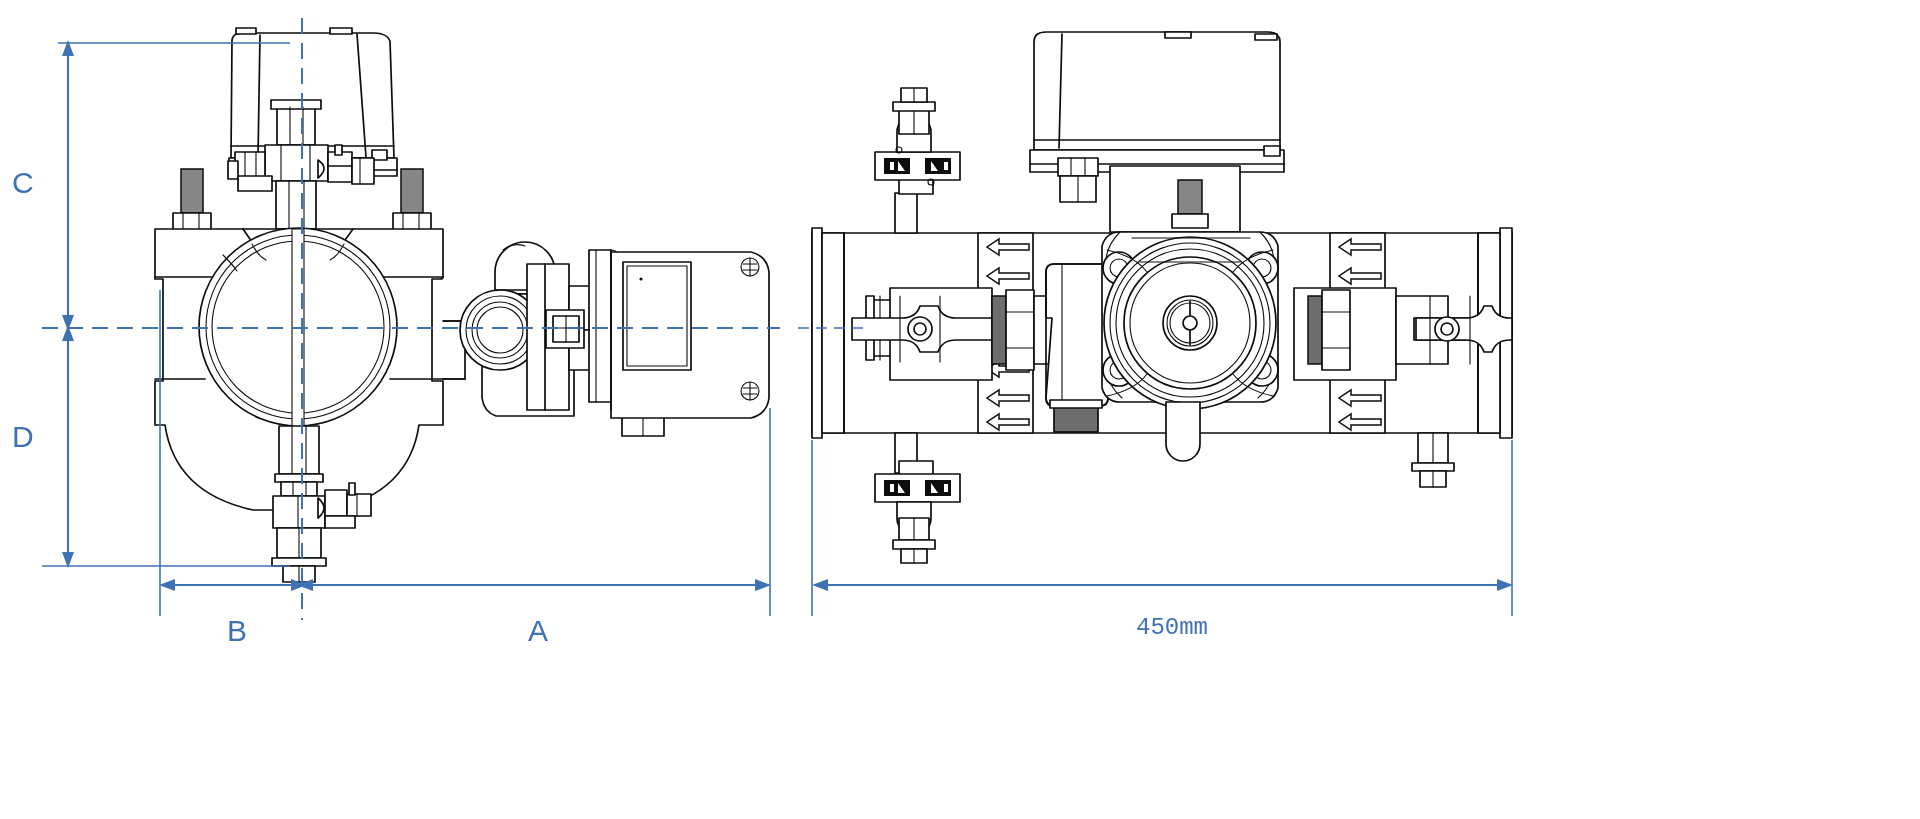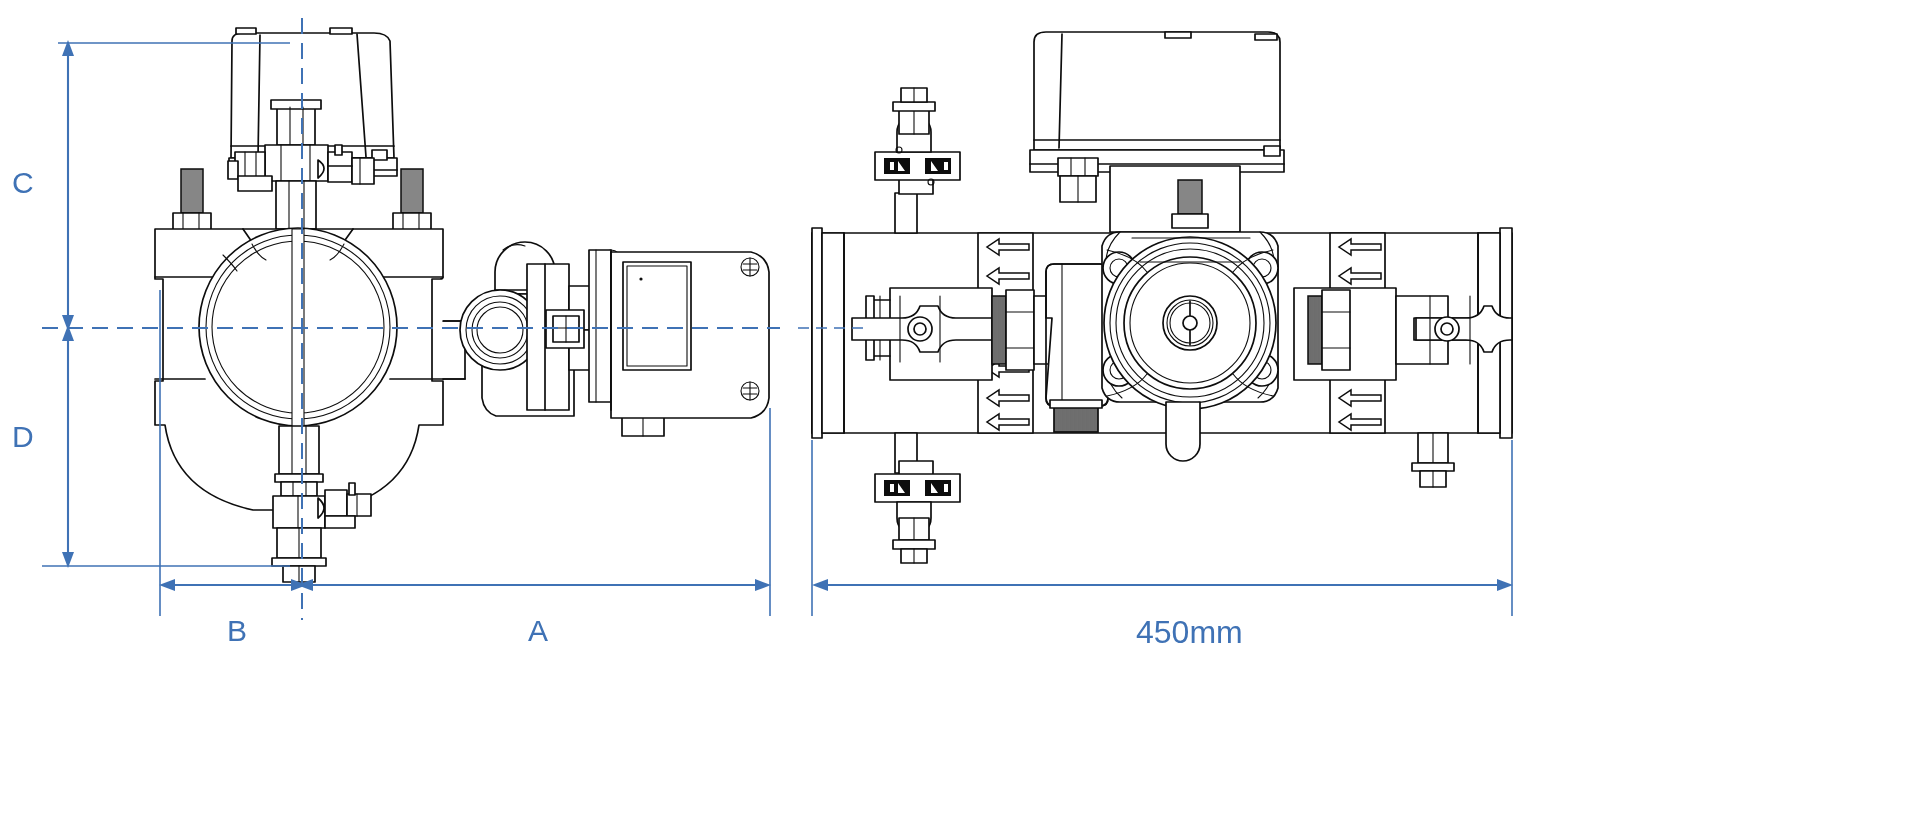--- a/index.html
+++ b/index.html
@@ -9,21 +9,21 @@
     font-family:"Liberation Sans","DejaVu Sans",sans-serif;
     -webkit-font-smoothing:antialiased;
   }
   #stage{position:absolute;left:0;top:0;width:1920px;height:819px;}
   #stage svg{position:absolute;left:0;top:0;}
   .dimlabel{
     position:absolute;color:#3f72b5;font-size:30px;line-height:1;
     font-family:"Liberation Sans","DejaVu Sans",sans-serif;
     white-space:nowrap;user-select:none;
   }
-  .dimlabel.big{font-size:32px;}
+  .dimlabel.big{font-size:24px;font-family:Liberation Mono, monospace;}
 </style>
 </head>
 <body>
 
 <div id="stage">
 
   <svg width="1920" height="819" viewBox="0 0 1920 819">
     <defs>
       <style>
         .l  {fill:none;stroke:#0d0d0d;stroke-width:1.7;stroke-linejoin:round;stroke-linecap:round;}

